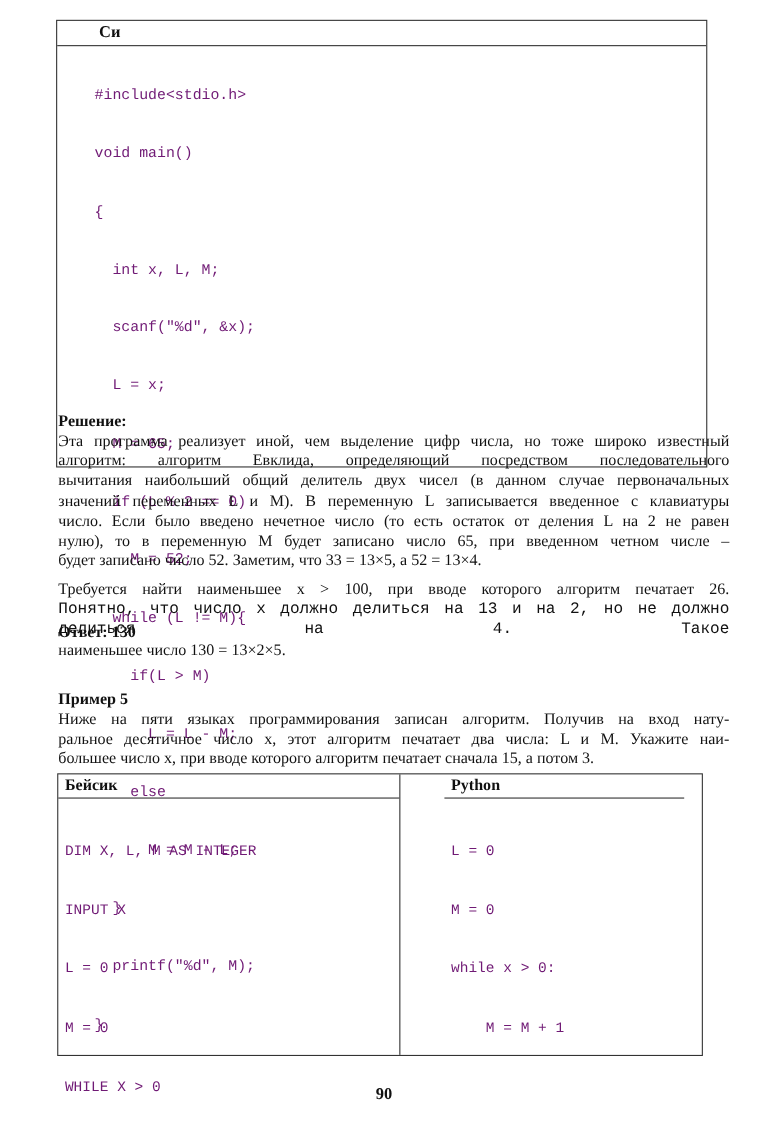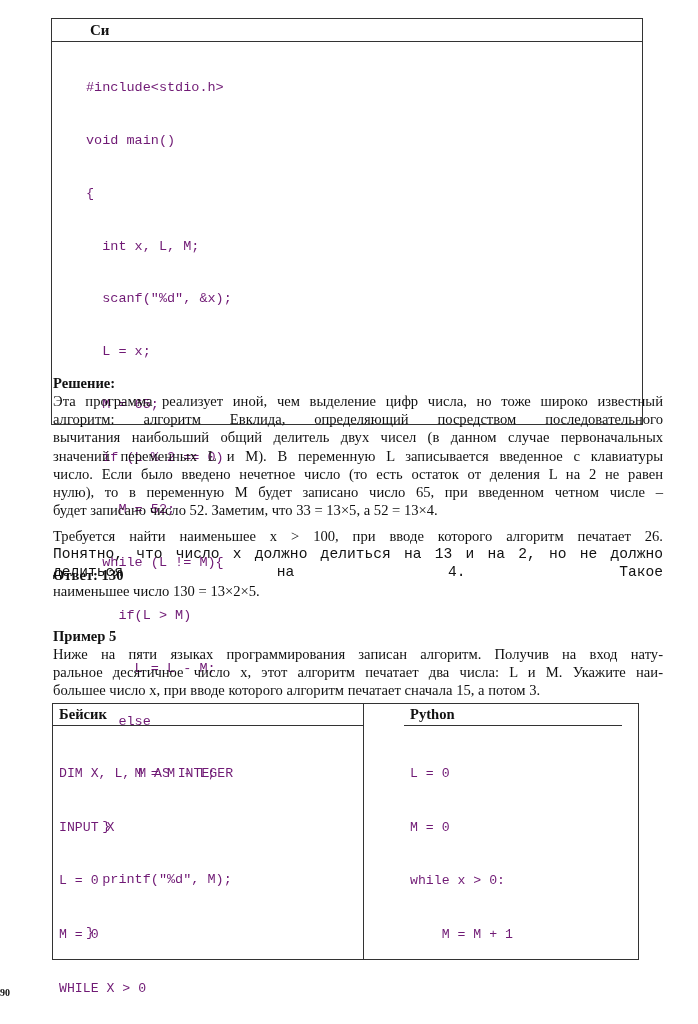--- a/index.html
+++ b/index.html
@@ -11,21 +11,21 @@
   .code-box .code { padding-left: 34px; padding-top: 2px; }
   .text { font-size: 14.6px; line-height: 18.2px; text-align: justify; }
   .para { left: 53px; width: 610px; }
   .bold { font-weight: bold; }
   .tbl { left: 52px; top: 703px; width: 587px; height: 257px; border: 1px solid #333; box-sizing: border-box; }
   .tbl .col { position: absolute; top: 0; bottom: 0; }
   .tbl .col-left { left: 0; width: 310px; border-right: 1px solid #333; }
   .tbl .col-right { left: 311px; right: 16px; margin-left: 40px; }
   .tbl .hdr { height: 22px; border-bottom: 1px solid #333; box-sizing: border-box; padding-left: 6px; font-weight: bold; font-size: 14.6px; line-height: 21px; }
   .tbl .code { padding-left: 6px; padding-top: 3px; line-height: 17.9px; font-size: 13.2px; }
-  .page-num { left: 0; width: 698px; top: 987px; text-align: left; font-size: 10px; font-weight: bold; }
+  .page-num { left: 0; width: 698px; top: 987px; text-align: center; font-size: 15px; font-weight: bold; }
 </style>
 </head>
 <body>
 
 <div class="abs code-box">
   <div class="hdr">Си</div>
   <div class="code">
     <div>#include&lt;stdio.h&gt;</div>
     <div>void main()</div>
     <div>{</div>

